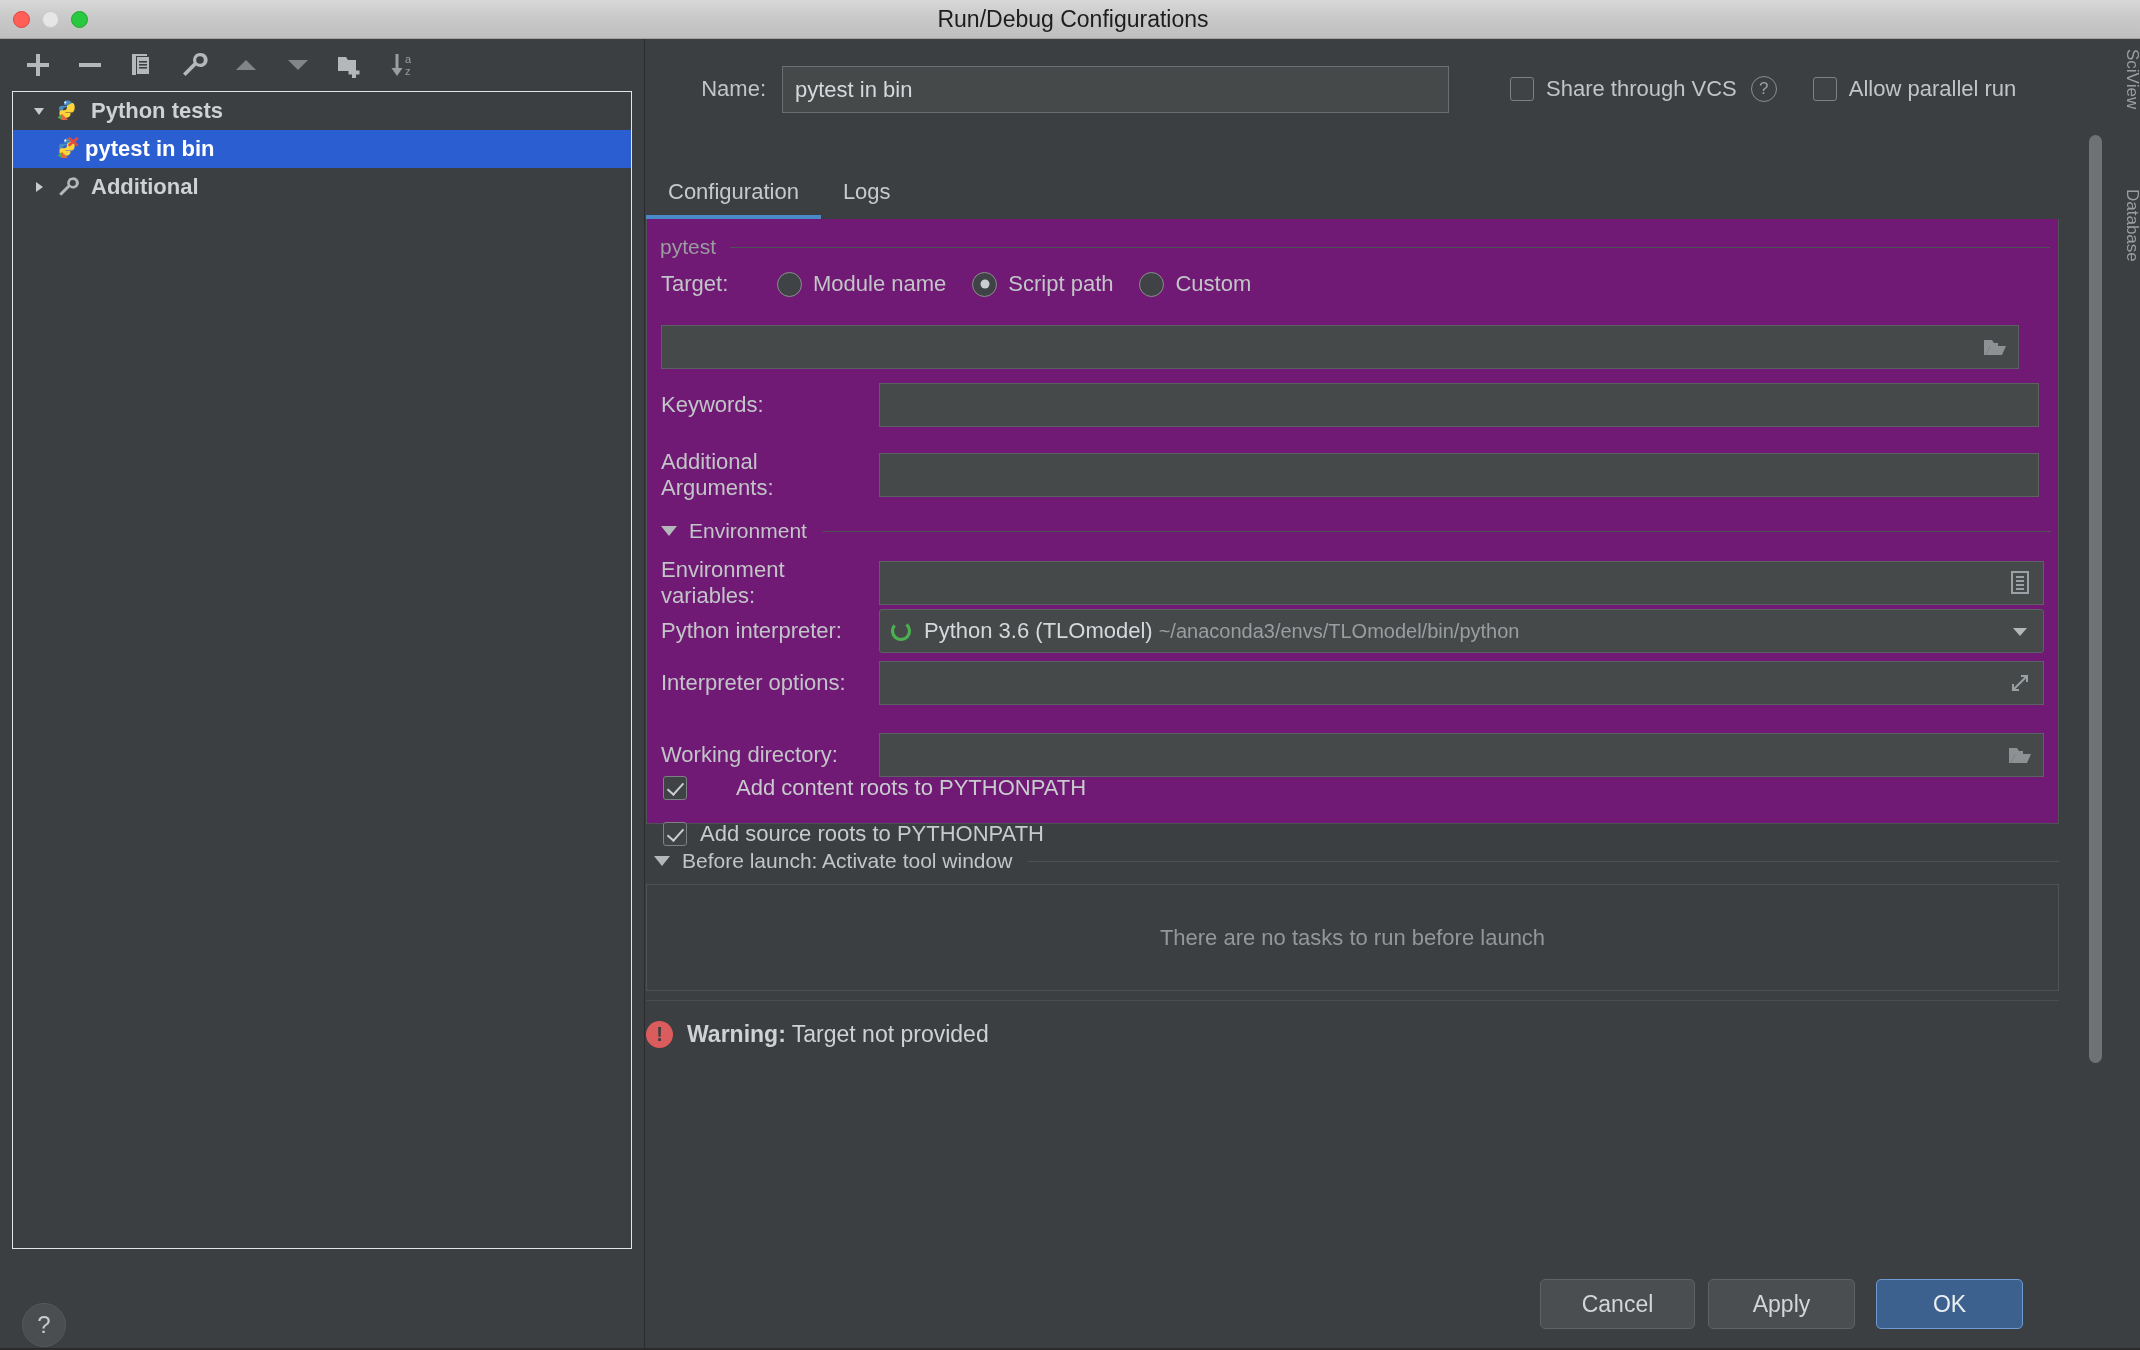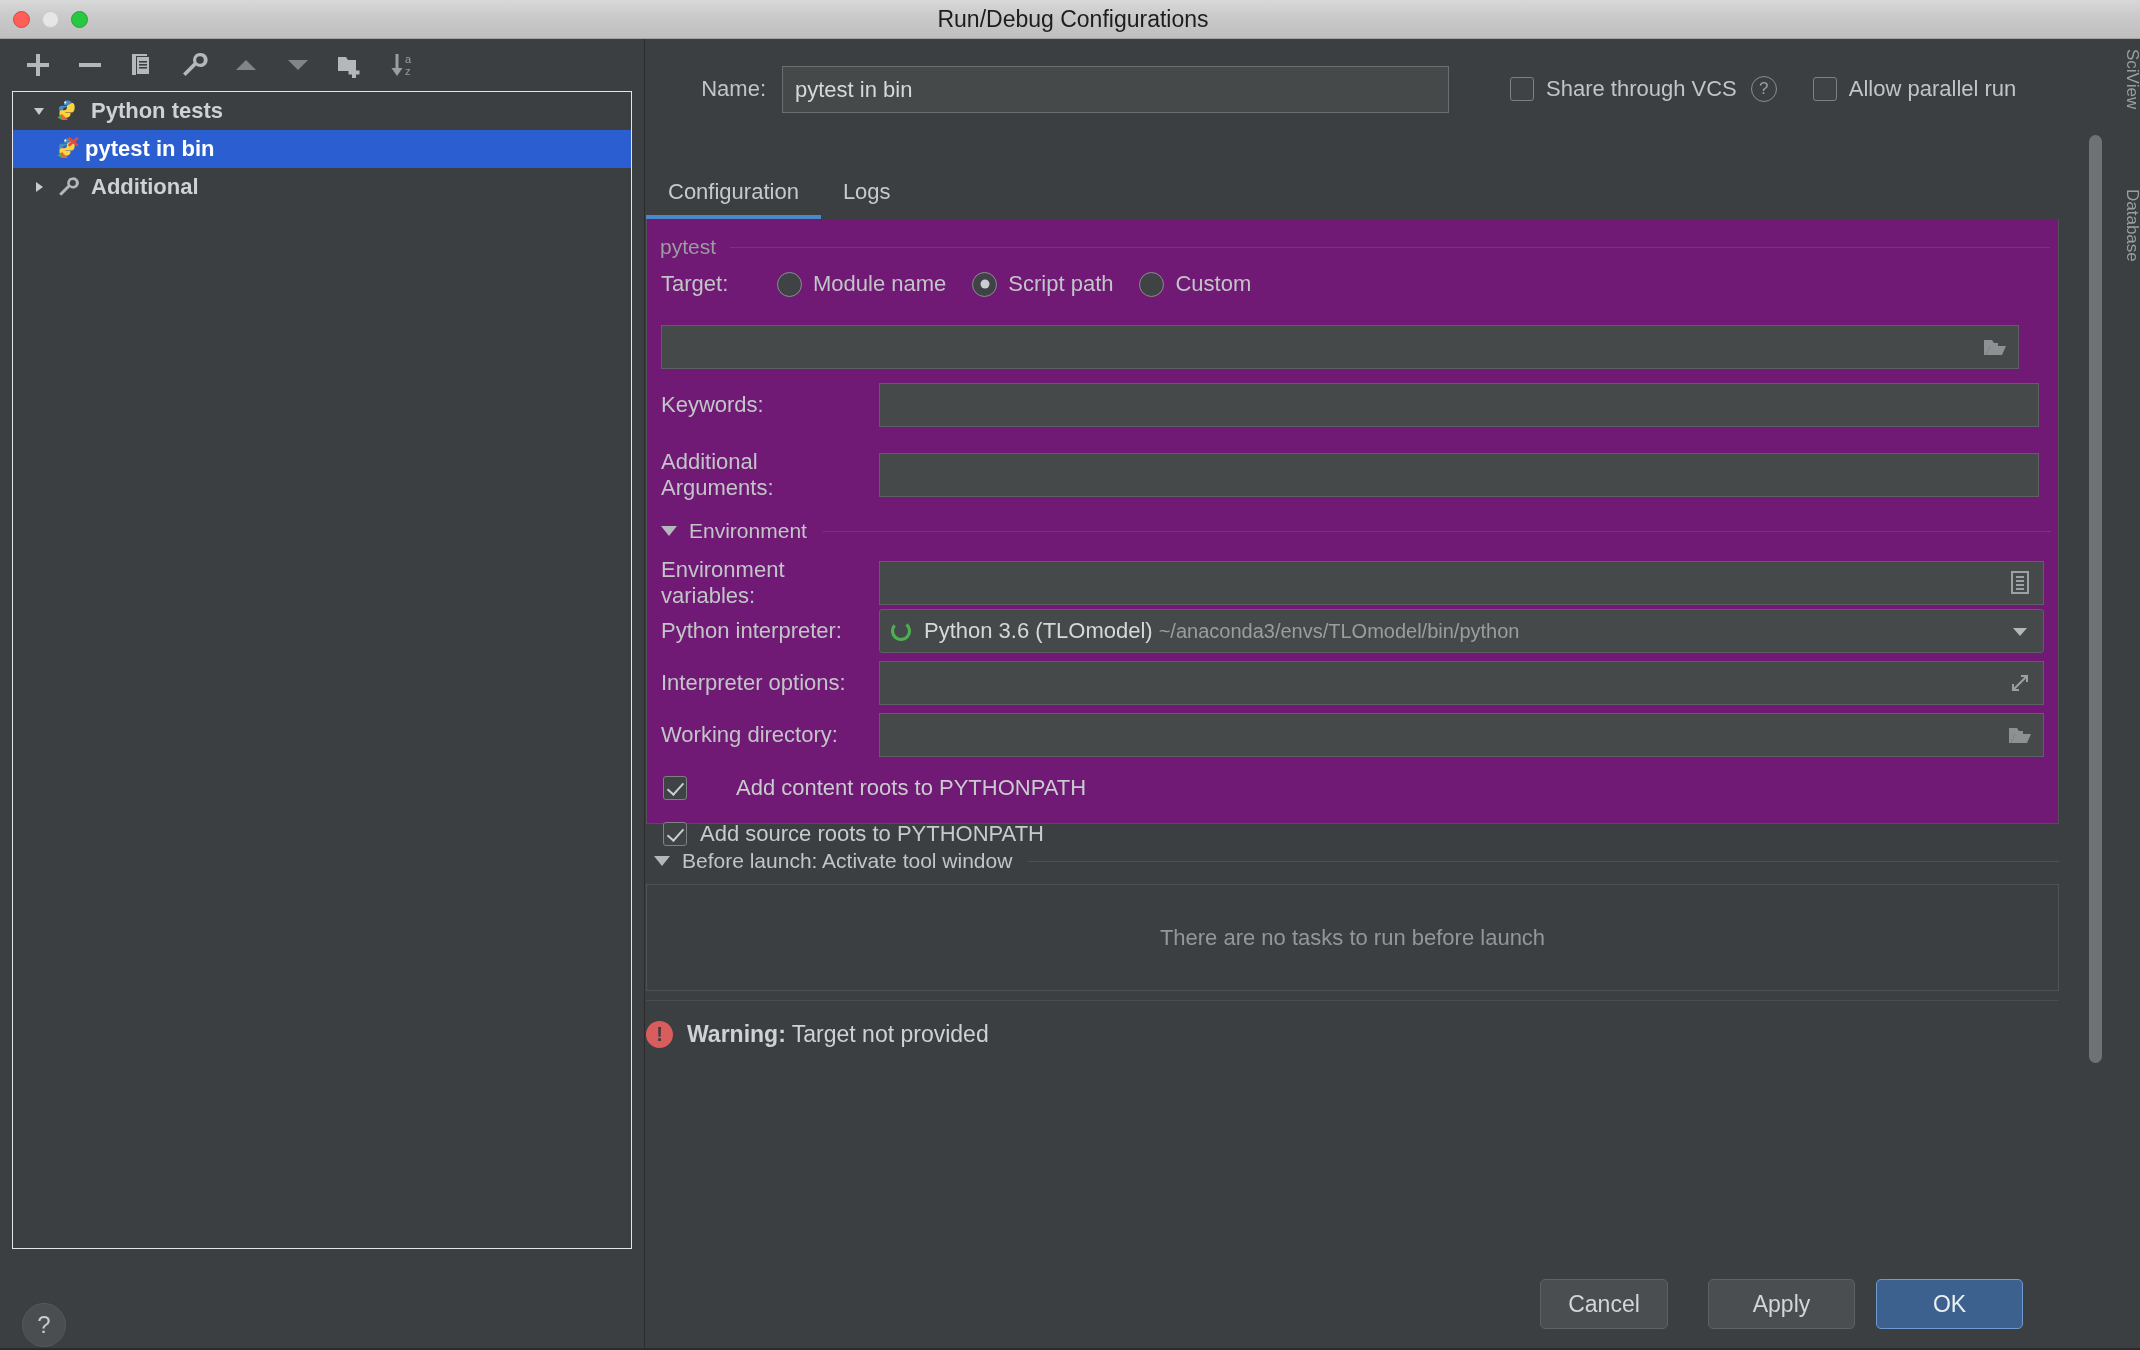--- a/index.html
+++ b/index.html
@@ -478,21 +478,21 @@
           <span class="ficon">
             <svg width="24" height="24" viewBox="0 0 24 24" stroke="#9aa0a3" stroke-width="2" fill="none">
               <line x1="5" y1="19" x2="19" y2="5"></line>
               <polyline points="13,5 19,5 19,11"></polyline>
               <polyline points="11,19 5,19 5,13"></polyline>
             </svg>
           </span>
         </span>
       </div>
 
-      <div class="row" style="left:14px; top:494px;">
+      <div class="row" style="left:14px; top:514px;">
         <span class="field-label" style="width:200px;">Working directory:</span>
         <span class="tfield" style="width:1165px; margin-left:18px;">
           <span class="val"></span>
           <span class="ficon">
             <svg width="26" height="26" viewBox="0 0 26 26">
               <path d="M2 6h8l2 3h4v3H8l-4 9H2z" fill="#8d9193"></path>
               <path d="M8 12h16l-4 9H4z" fill="#8d9193"></path>
             </svg>
           </span>
         </span>
@@ -523,20 +523,20 @@
     <div class="warning-row">
       <span class="warn-icon">!</span>
       <span class="warn-text"><b>Warning:</b> <span>Target not provided</span></span>
     </div>
 
     <div class="vscroll">
       <div class="vthumb"></div>
     </div>
 
     <div class="btnbar">
-      <div class="btn" style="left:894px; width:128px;">Cancel</div>
+      <div class="btn" style="left:894px; width:155px;">Cancel</div>
       <div class="btn" style="left:1062px; width:147px;">Apply</div>
       <div class="btn primary" style="left:1230px; width:147px;">OK</div>
     </div>
   </div>
 
   <div class="bottom-border"></div>
 </div>
 
 </body></html>

